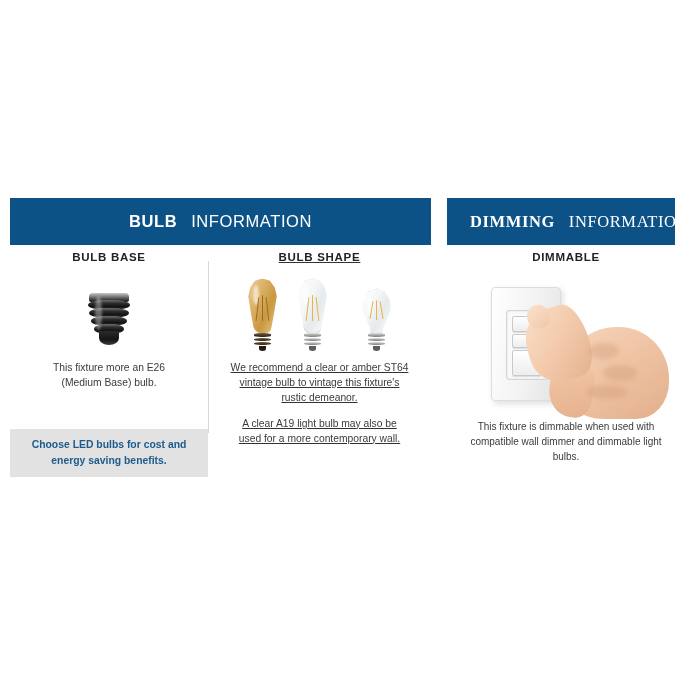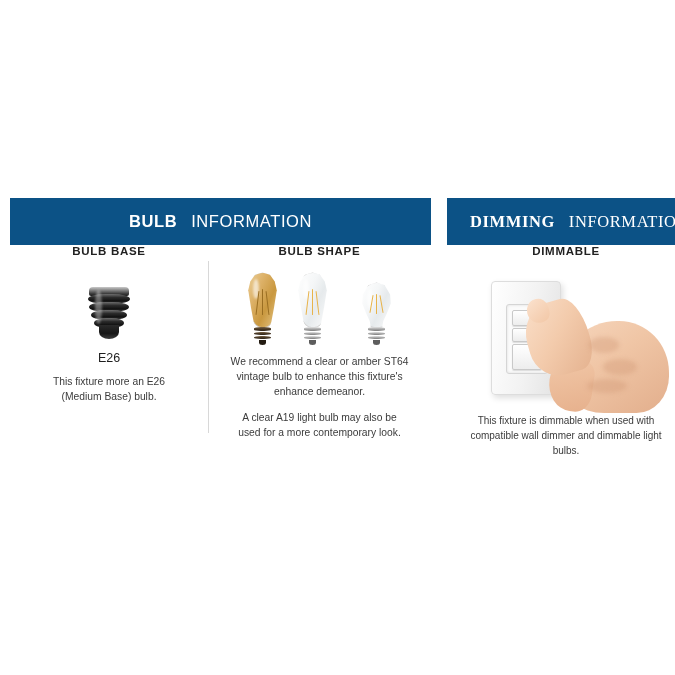--- a/index.html
+++ b/index.html
@@ -43,30 +43,30 @@
     letter-spacing: 0.6px;
   }
   #panel-bulb .panel-header { justify-content: center; }
   #panel-dim  .panel-header { justify-content: space-between; padding-left: 23px; font-family: Liberation Serif, serif; }
 
   .hdr-strong { font-weight: bold; }
   .hdr-light  { font-weight: normal; margin-left: 14px; }
 
   .panel-body {
     position: relative;
-    padding-top: 0;
+    padding-top: 6px;
   }
 
   
   .cols {
     display: flex;
     align-items: flex-start;
   }
   .col-base  { width: 198px; position: relative; }
-  .col-shape { width: 223px; position: relative; }
+  .col-shape { width: 223px; position: relative; text-decoration: underline; }
 
   .vdivider {
     position: absolute;
     left: 198px;
     top: 16px;
     width: 1px;
     height: 172px;
     background: #d8d8d8;
   }
 
@@ -359,26 +359,24 @@
               <div class="collar"></div>
               <div class="thread t1"></div>
               <div class="thread t2"></div>
               <div class="thread t3"></div>
               <div class="thread t4"></div>
               <div class="tip"></div>
               <div class="gloss"></div>
             </div>
           </div>
 
-          <div class="caption-row">
-            <div class="caption">E26</div>
-          </div>
 
           <div class="desc">This fixture more an E26 (Medium Base) bulb.</div>
 
+          <div class="callout" style="top:178px;">Choose LED bulbs for cost and energy saving benefits.</div>
         </div>
 
         <div class="col-shape">
           <div class="col-title">BULB SHAPE</div>
 
           <div class="art-row">
 
             <div class="bulb">
               <div class="glass glass-st glass-amber">
                 <div class="hl"></div>
@@ -426,22 +424,22 @@
                 <div class="ring"></div>
                   <div class="ring"></div>
                   <div class="ring"></div>
                 <div class="tipdot"></div>
               </div>
             </div>
 
           </div>
 
 
-          <div class="desc">We recommend a clear or amber ST64 vintage bulb to enhance this fixture's enhance demeanor.</div>
-          <div class="desc tight">A clear A19 light bulb may also be used for a more contemporary look.</div>
+          <div class="desc">We recommend a clear or amber ST64 vintage bulb to vintage this fixture's rustic demeanor.</div>
+          <div class="desc tight">A clear A19 light bulb may also be used for a more contemporary wall.</div>
         </div>
 
       </div>
     </div>
   </section>
 
   <section class="panel" id="panel-dim">
 
     <div class="panel-header">
       <span class="hdr-strong">DIMMING</span>

